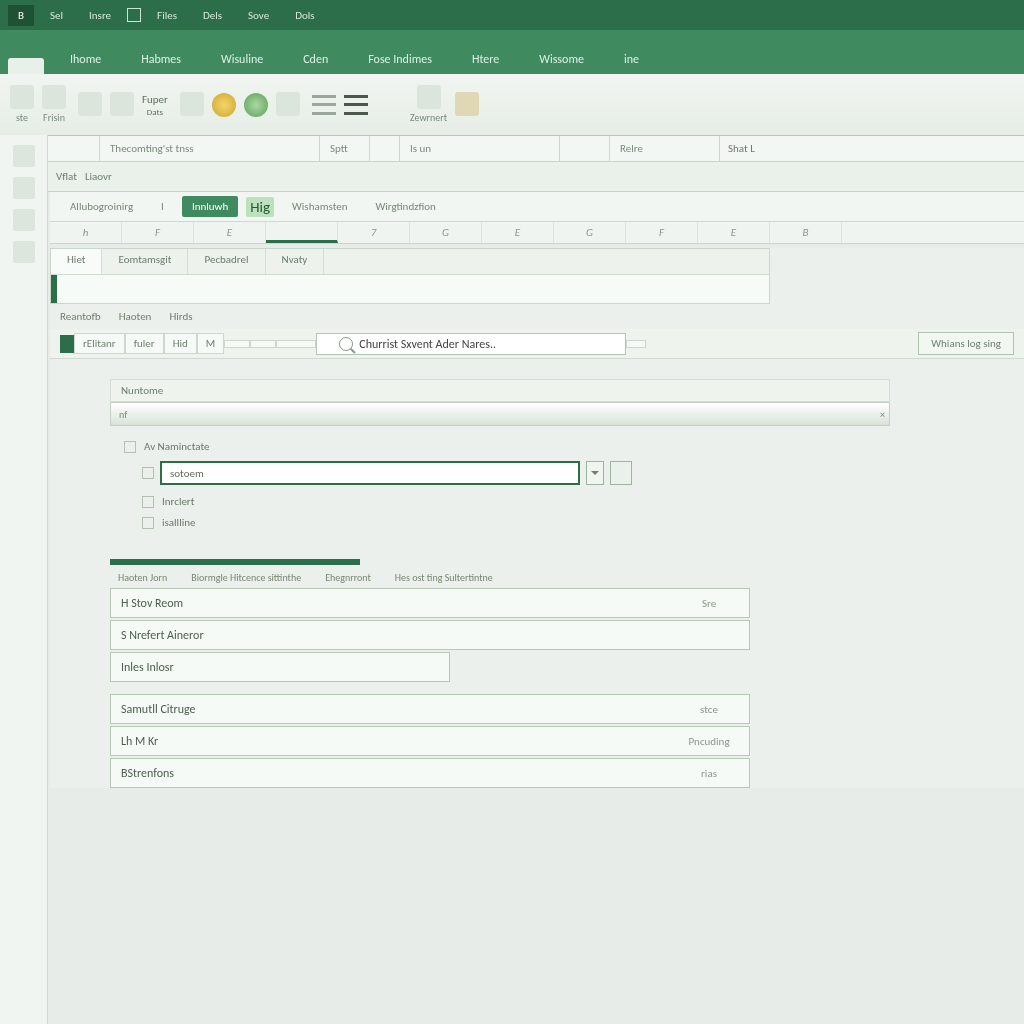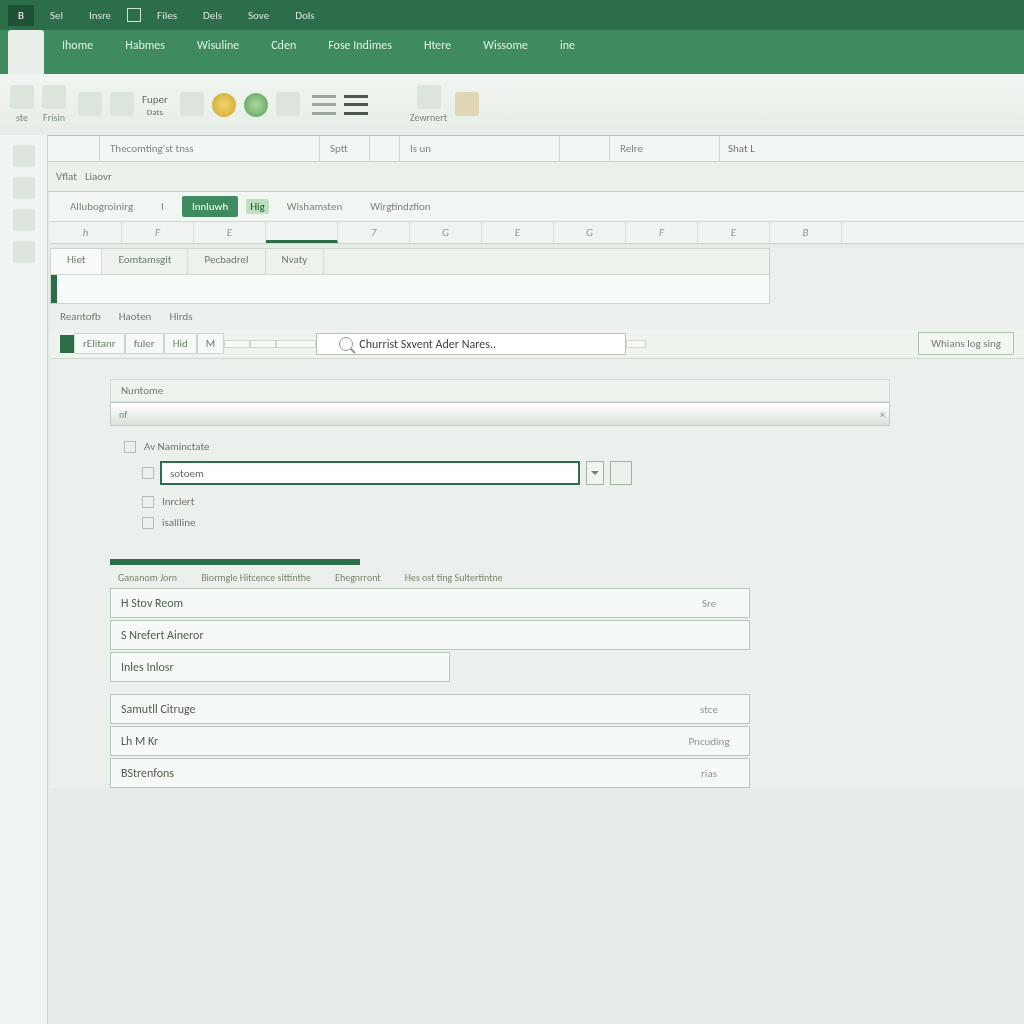--- a/index.html
+++ b/index.html
@@ -5,21 +5,21 @@
   * { box-sizing: border-box; margin: 0; padding: 0; font-family: "Segoe UI", Calibri, sans-serif; }
   body { width: 1024px; height: 1024px; background: #e8ece8; overflow: hidden; font-size: 12px; color: #555; }
 
   
   .titlebar { height: 30px; background: #2c6e49; display: flex; align-items: center; padding: 0 8px; gap: 6px; }
   .titlebar .tab { padding: 4px 10px; color: #d6e6db; font-size: 11px; cursor: pointer; }
   .titlebar .tab.first { background: #1f5234; color: #fff; }
   .titlebar .icon { width: 14px; height: 14px; display: inline-block; }
 
   
-  .ribbon-tabs { height: 44px; background: #3f8a5f; display: flex; padding: 0 8px; gap: 4px; }
+  .ribbon-tabs { height: 44px; background: #3f8a5f; display: flex; align-items: flex-end; padding: 0 8px; gap: 12px; }
   .ribbon-tabs .rtab { padding: 8px 14px; color: #dff0e4; font-size: 12px; cursor: pointer; }
   .ribbon-tabs .rtab.active { background: #e9f0ea; color: #3a643f; border-radius: 3px 3px 0 0; }
 
   
   .ribbon { height: 62px; background: linear-gradient(#f1f5f1,#e6ede6); border-bottom: 1px solid #b8c6b8; display: flex; align-items: center; padding: 0 10px; gap: 12px; }
   .ribbon .grp { display: flex; align-items: center; gap: 8px; }
   .ribbon .btn { display: flex; flex-direction: column; align-items: center; font-size: 10px; color: #7a8a7b; cursor: pointer; }
   .ribbon .btn .ico { width: 24px; height: 24px; background: #dbe5db; border-radius: 3px; margin-bottom: 2px; }
   .ribbon .circ { width: 24px; height: 24px; border-radius: 50%; }
   .ribbon .circ.y { background: radial-gradient(#f5d56a,#caa632); }
@@ -34,21 +34,21 @@
   .fbar input { flex: 1; border: none; background: transparent; font-size: 11px; padding: 0 8px; color: #666; }
 
   
   .toolbar2 { height: 30px; background: #eaf0ea; border-bottom: 1px solid #c5d2c5; display:flex; align-items:center; padding:0 56px; gap: 8px; font-size: 11px; color:#6d7d6d; }
   .toolbar2 .item { cursor:pointer; }
 
   
   .subtabs { height: 30px; background:#f2f6f2; border-bottom:1px solid #cfdacf; display:flex; align-items:center; padding:0 10px; gap:8px; font-size:11px; color:#778877; margin-left:50px;}
   .subtabs .st { padding:4px 10px; cursor:pointer; }
   .subtabs .st.active { background:#3f8a5f; color:#fff; border-radius:2px; }
-  .subtabs .badge { background:#bfe0bf; color:#1e5d2d; font-size:11px; padding:1px 4px; border-radius:2px; }
+  .subtabs .badge { background:#bfe0bf; color:#1e5d2d; font-size:15px; padding:1px 4px; border-radius:2px; }
 
   
   .colhdr { height: 22px; display:flex; margin-left:50px; border-bottom:1px solid #cbd6cb; background:#f0f4f0; }
   .colhdr .c { width:72px; text-align:center; font-size:11px; color:#889888; border-right:1px solid #dbe3db; line-height:22px; font-style:italic;}
 
   
   .workspace { position:relative; margin-left:50px; background:#ecf0ec; }
 
   .panel { background:#f3f7f3; border:1px solid #cbd6cb; }
 
@@ -284,21 +284,21 @@
     </div>
     <div class="lbl" style="margin-left:18px;">
       <span class="box"></span>
       <span>isallline</span>
     </div>
   </div>
 
   <div class="table2">
     <div style="height:6px;background:#2c6e49;width:250px;margin-bottom:2px;"></div>
     <div class="thdr">
-      <span>Gananom Jorn</span>
+      <span>Haoten Jorn</span>
       <span>Biormgle Hitcence sittinthe</span>
       <span>Ehegnrront</span>
       <span>Hes ost ting Sultertintne</span>
     </div>
     <div class="trow">
       <span>H Stov Reom</span>
         <span class="c2">Sre</span>
     </div>
     <div class="trow">
       <span>S Nrefert Aineror</span>

